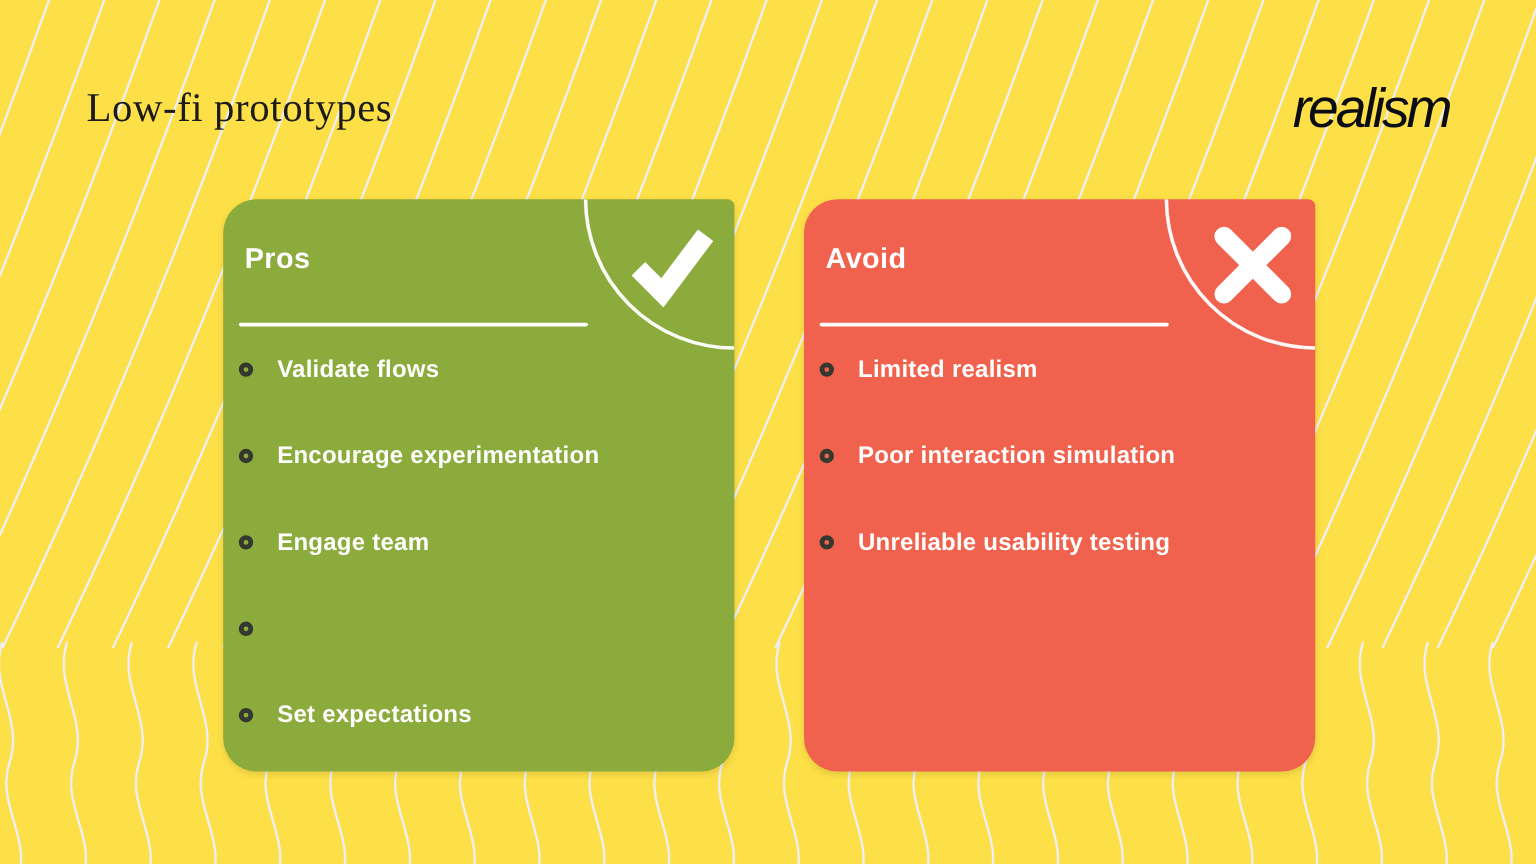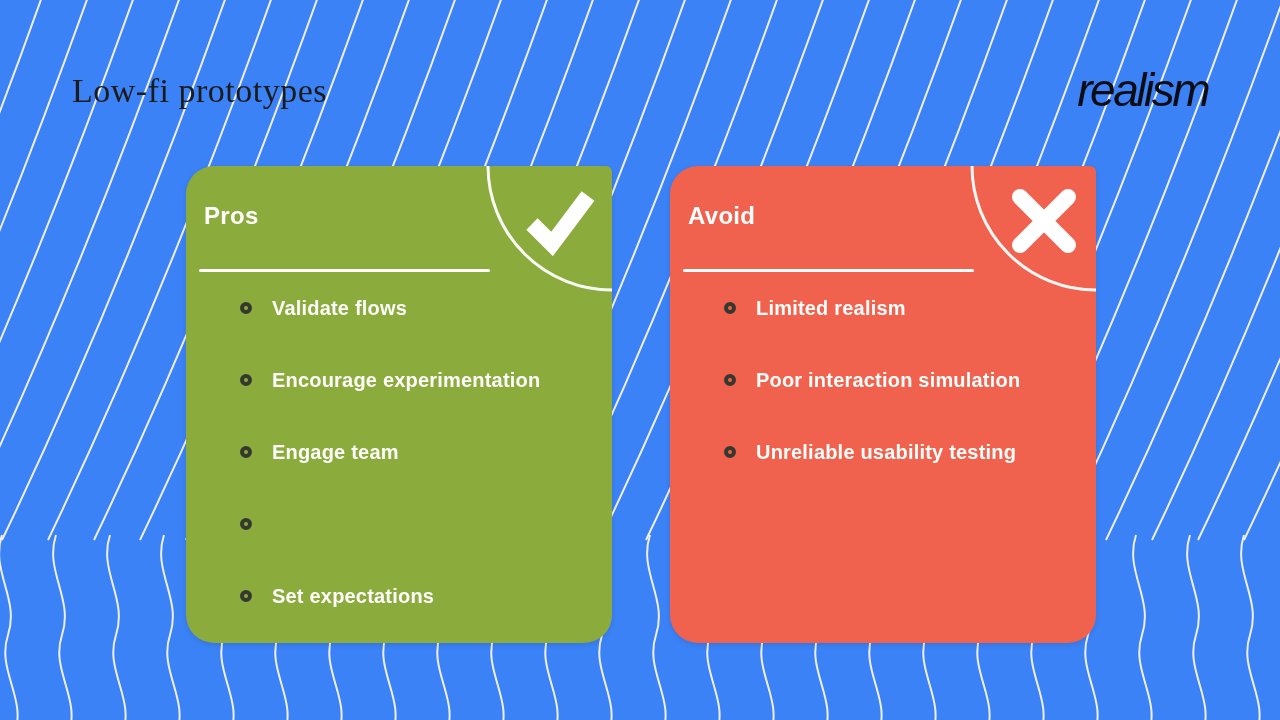--- a/index.html
+++ b/index.html
@@ -81,21 +81,20 @@
     height: 3px;
     background: #ffffff;
     border-radius: 2px;
   }
   .item-list {
     position: absolute;
     left: 0;
     right: 0;
     top: 106px;
     list-style: none;
-    margin-left: 41px;
   }
   .item {
     height: 72px;
     display: flex;
     align-items: center;
     padding-left: 13px;
   }
   .bullet {
     flex: 0 0 auto;
     width: 12px;
@@ -107,21 +106,21 @@
   .item-label {
     font-size: 20px;
     font-weight: 600;
     letter-spacing: 0.2px;
     color: #fdfdfb;
   }
 </style>
 </head>
 <body>
 
-<div class="stage" style="background: #3b82f6;">
+<div class="stage" style="background: #fde047;">
 
   <svg class="bg-pattern" id="bg-pattern" width="1280" height="720" viewBox="0 0 1280 720" stroke="#f0eef0" stroke-width="2" fill="none">
       <path d="M-320,540 q120,-250 230,-560"></path>
       <path d="M-274,540 q120,-250 230,-560"></path>
       <path d="M-228,540 q120,-250 230,-560"></path>
       <path d="M-182,540 q120,-250 230,-560"></path>
       <path d="M-136,540 q120,-250 230,-560"></path>
       <path d="M-90,540 q120,-250 230,-560"></path>
       <path d="M-44,540 q120,-250 230,-560"></path>
       <path d="M2,540 q120,-250 230,-560"></path>

